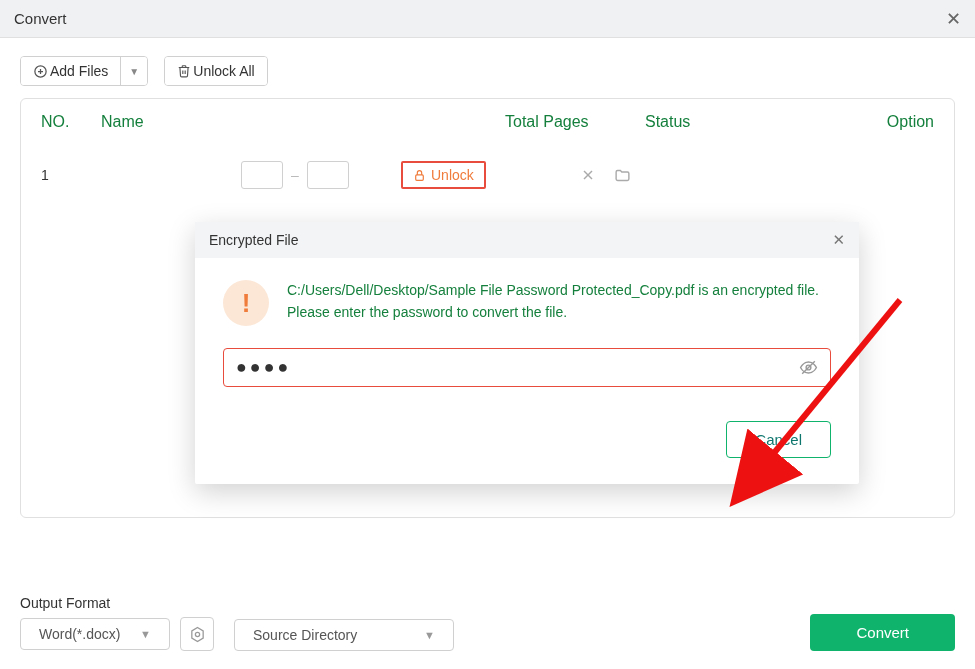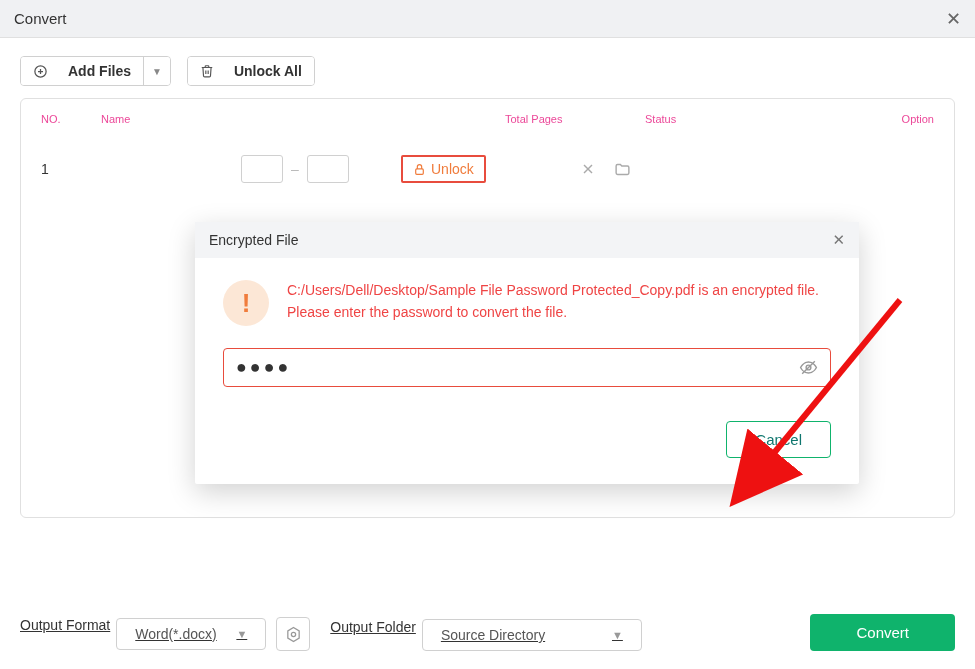--- a/index.html
+++ b/index.html
@@ -24,38 +24,38 @@
     .titlebar-title { font-size: 15px; color: #333; }
     .titlebar-close { font-size: 18px; color: #666; cursor: pointer; }
     .toolbar {
       padding: 18px 20px 12px;
       display: flex;
       gap: 16px;
       align-items: center;
     }
     .btn-group { display: inline-flex; border: 1px solid #d0d0d0; border-radius: 4px; overflow: hidden; }
     .btn {
-      display: inline-flex; align-items: center; gap: 20px;
+      display: inline-flex; align-items: center; gap: 2px;
       padding: 6px 12px; background: #fff; cursor: pointer;
-      font-size: 14px; color: #333; font-weight: bold;
+      font-size: 14px; color: #333;
     }
     .btn-split { border-left: 1px solid #d0d0d0; padding: 6px 8px; }
     .icon { display: inline-flex; align-items: center; justify-content: center; }
     .main-area {
       margin: 0 20px 20px;
       border: 1px solid #e0e0e0;
       border-radius: 6px;
       height: 420px;
       position: relative;
     }
     .table-head {
       display: flex;
       padding: 14px 20px;
-      color: #ec4899;
-      font-size: 11px;
+      color: #15803d;
+      font-size: 16px;
     }
     .col-no { width: 60px; }
     .col-name { flex: 1; min-width: 220px; }
     .col-pages { width: 140px; }
     .col-range { width: 160px; }
     .col-status { width: 140px; }
     .col-option { width: 110px; text-align: right; margin-left: 39px; }
     .table-row {
       display: flex;
       align-items: center;
@@ -73,21 +73,21 @@
       border: 2px solid #e84c3d; padding: 4px 10px;
       color: #f07c3c; font-size: 14px;
       cursor: pointer; border-radius: 2px;
     }
     .option-icons { display: flex; gap: 18px; color: #aaa; cursor: pointer; }
     .bottom {
       position: absolute;
       left: 20px; right: 20px; bottom: 18px;
       display: flex; align-items: flex-end; gap: 20px;
     }
-    .field-group { display: flex; flex-direction: row; gap: 6px; text-decoration: underline; }
+    .field-group { display: flex; flex-direction: column; gap: 6px; }
     .field-label { font-size: 14px; color: #333; }
     .select {
       display: flex; align-items: center; justify-content: space-between;
       border: 1px solid #d0d0d0; border-radius: 4px;
       padding: 7px 18px; min-width: 150px;
       cursor: pointer; font-size: 14px; color:#555;
     }
     .select .caret { color: #999; font-size: 11px; }
     .hex-btn {
       width: 34px; height: 34px;
@@ -118,21 +118,21 @@
     }
     .dialog-close { font-size: 15px; color: #777; cursor: pointer; }
     .dialog-body { padding: 22px 28px 12px; }
     .dialog-msg { display: flex; gap: 18px; align-items: flex-start; }
     .warn-circle {
       width: 46px; height: 46px; border-radius: 50%;
       background: #fce7d6; display: flex; align-items: center; justify-content: center;
       flex-shrink: 0;
     }
     .warn-circle span { color: #f07c3c; font-size: 26px; font-weight: bold; }
-    .dialog-text { font-size: 14px; line-height: 1.55; color: #ef4444; }
+    .dialog-text { font-size: 14px; line-height: 1.55; color: #15803d; }
     .pwd-wrap {
       margin-top: 22px;
       border: 1px solid #e84c3d; border-radius: 4px;
       display: flex; align-items: center;
       padding: 8px 12px;
     }
     .pwd-wrap input {
       flex: 1; border: none; outline: none;
       font-size: 18px; letter-spacing: 3px; color: #333;
     }
@@ -247,21 +247,20 @@
         <span class="icon">
           <svg width="17" height="17" viewBox="0 0 24 24" fill="none" stroke="#999" stroke-width="1.8">
               <polygon points="12 2 20 7 20 17 12 22 4 17 4 7"></polygon>
               <circle cx="12" cy="12" r="3"></circle>
             </svg>
         </span>
       </div>
     </div>
   </div>
   <div class="field-group">
-    <span class="field-label">Output Folder</span>
     <div class="select" style="min-width:220px">
       <span>Source Directory</span>
       <span class="caret">▼</span>
     </div>
   </div>
   <div class="convert-btn">
     <span>Convert</span>
   </div>
 </div>
 

